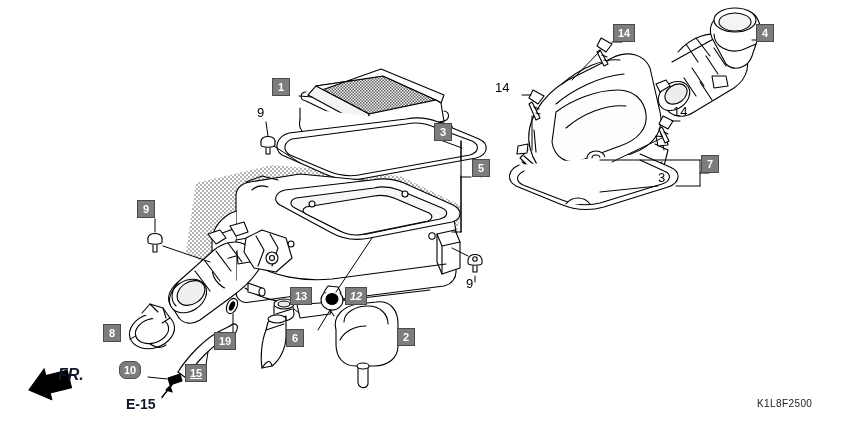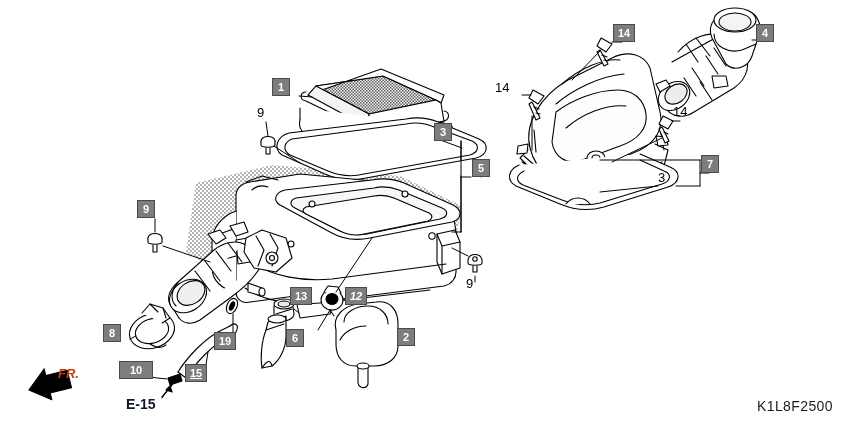--- a/index.html
+++ b/index.html
@@ -36,29 +36,29 @@
     position:absolute;
     color:#0f172a;
     font-size:13px;
     font-weight:bold;
     font-family:"Liberation Sans",sans-serif;
     white-space:nowrap;
   }
   .code{
     position:absolute;
     color:#1a1a1a;
-    font-size:14px;
+    font-size:10px;
     font-family:"Liberation Sans",sans-serif;
     letter-spacing:.4px;
     white-space:nowrap;
   }
   .fr{
     position:absolute;
-    color:#c2410c;
-    font-size:13px;
+    color:#0f172a;
+    font-size:16px;
     font-weight:bold;
     font-style:italic;
     font-family:"Liberation Sans",sans-serif;
     white-space:nowrap;
   }
 </style>
 </head>
 <body>
 
 <div id="stage">
@@ -413,21 +413,21 @@
       <div class="plain" style="left: 257px; top: 105px;">9</div>
       <div class="chip" style="width: 18px; left: 137px; top: 200px;">9</div>
       <div class="plain" style="left: 466px; top: 276px;">9</div>
       <div class="chip" style="width: 22px; left: 613px; top: 24px;">14</div>
       <div class="plain" style="left: 495px; top: 80px;">14</div>
       <div class="plain" style="left: 673px; top: 104px;">14</div>
       <div class="chip" style="width: 18px; left: 756px; top: 24px;">4</div>
       <div class="chip" style="width: 18px; left: 701px; top: 155px;">7</div>
       <div class="plain" style="left: 658px; top: 170px;">3</div>
       <div class="chip" style="width: 18px; left: 103px; top: 324px;">8</div>
-      <div class="chip" style="width: 34px; left: 119px; top: 361px;">10</div>
+      <div class="chip" style="width: 22px; left: 119px; top: 361px; border-radius: 7px;">10</div>
       <div class="chip" style="width: 22px; left: 185px; top: 364px; text-decoration: underline;">15</div>
       <div class="chip" style="width: 22px; left: 214px; top: 332px;">19</div>
       <div class="chip" style="width: 22px; left: 290px; top: 287px;">13</div>
       <div class="chip" style="width: 18px; left: 286px; top: 329px;">6</div>
       <div class="chip" style="width: 22px; left: 345px; top: 287px; font-style: italic;">12</div>
       <div class="chip" style="width: 18px; left: 397px; top: 328px;">2</div>
     </div>
 
   <div class="fr" style="left:58px;top:366px;">FR.</div>
 

